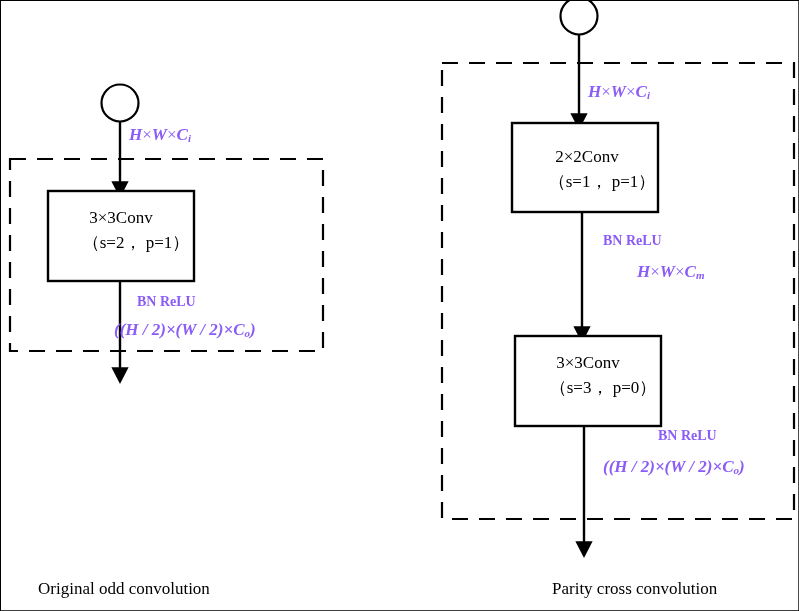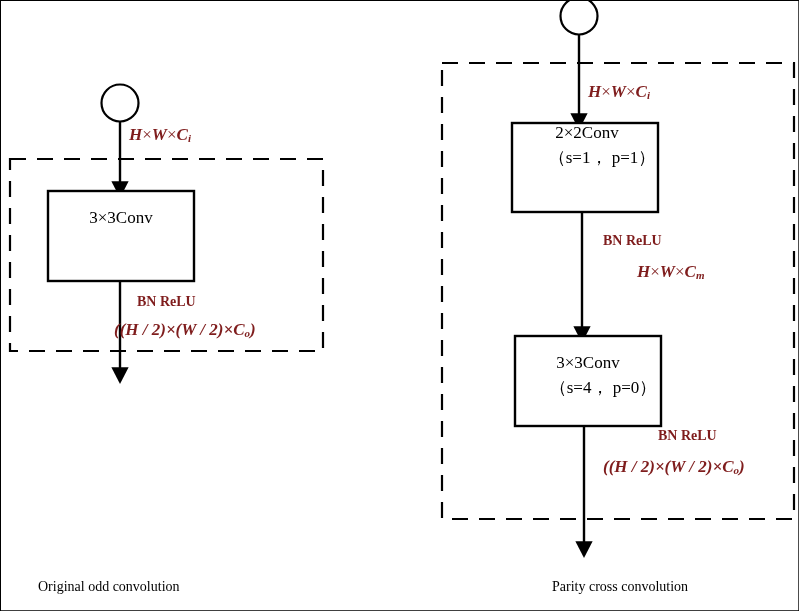--- a/index.html
+++ b/index.html
@@ -22,21 +22,21 @@
     position: absolute;
     top: 0;
     left: 0;
     width: 799px;
     height: 611px;
     pointer-events: none;
   }
   .lbl {
     position: absolute;
     white-space: nowrap;
-    color: #7f1d1d;
+    color: #8b5cf6;
     line-height: 1.15;
   }
   
   .boxtext {
     position: absolute;
     text-align: center;
     font-family: "Liberation Serif", "DejaVu Serif", serif;
     font-size: 17px;
     color: #000;
     line-height: 1.45;
@@ -57,21 +57,21 @@
     vertical-align: -0.22em;
   }
   .bnrelu {
     font-family: "Liberation Serif", "DejaVu Serif", serif;
     font-weight: bold;
     font-size: 14px;
     font-style: normal;
   }
   .caption {
     font-family: "Liberation Serif", "DejaVu Serif", serif;
-    font-size: 14px;
+    font-size: 17px;
     color: #000;
   }
 </style>
 </head>
 <body>
 
 <div id="page">
 
   <svg class="layer" viewBox="0 0 799 611">
     <defs>
@@ -107,48 +107,49 @@
     <line x1="0" y1="610" x2="799" y2="610" stroke="#000" stroke-width="1.4"></line>
     <line x1="798" y1="0" x2="798" y2="611" stroke="#000" stroke-width="1.4"></line>
   </svg>
 
   <div class="lbl math" style="left:128px; top:124px;">
     <span>H</span><span class="op">×</span><span>W</span><span class="op">×</span><span>C</span><sub>i</sub>
   </div>
 
   <div class="boxtext" style="left:47px; top:205px; width:146px;">
     <span class="l1">3×3Conv</span>
+    <span class="l2">（s=2， p=1）</span>
   </div>
 
   <div class="lbl bnrelu" style="left:136px; top:293px;">BN ReLU</div>
 
   <div class="lbl math" style="left:113px; top:319px;">
     <span>((H / 2)×(W / 2)×C</span><sub>o</sub><span>)</span>
   </div>
 
   <div class="lbl caption" style="left:37px; top:578px;">Original odd convolution</div>
 
   <div class="lbl math" style="left:587px; top:81px;">
     <span>H</span><span class="op">×</span><span>W</span><span class="op">×</span><span>C</span><sub>i</sub>
   </div>
 
-  <div class="boxtext" style="left:511px; top:120px; width:150px;">
+  <div class="boxtext" style="left:511px; top:144px; width:150px;">
     <span class="l1">2×2Conv</span>
     <span class="l2">（s=1， p=1）</span>
   </div>
 
   <div class="lbl bnrelu" style="left:602px; top:232px;">BN ReLU</div>
 
   <div class="lbl math" style="left:636px; top:261px;">
     <span>H</span><span class="op">×</span><span>W</span><span class="op">×</span><span>C</span><sub>m</sub>
   </div>
 
   <div class="boxtext" style="left:514px; top:350px; width:146px;">
     <span class="l1">3×3Conv</span>
-    <span class="l2">（s=4， p=0）</span>
+    <span class="l2">（s=3， p=0）</span>
   </div>
 
   <div class="lbl bnrelu" style="left:657px; top:427px;">BN ReLU</div>
 
   <div class="lbl math" style="left:602px; top:456px;">
     <span>((H / 2)×(W / 2)×C</span><sub>o</sub><span>)</span>
   </div>
 
   <div class="lbl caption" style="left:551px; top:578px;">Parity cross convolution</div>
 

